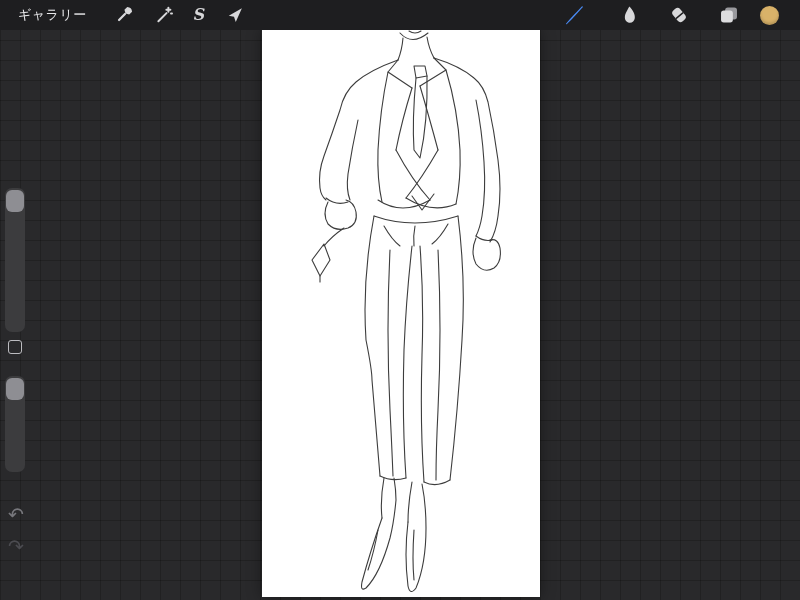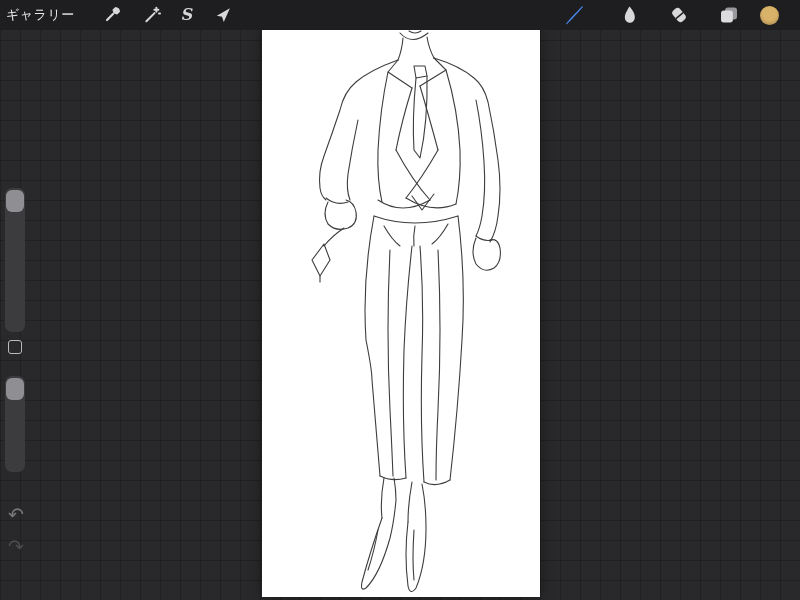--- a/index.html
+++ b/index.html
@@ -24,21 +24,21 @@
     background:var(--canvas-bg);box-shadow:0 0 14px rgba(0,0,0,.4);}
   .canvas svg{display:block;width:100%;height:100%;}
   .sketch{stroke:var(--sketch-stroke);fill:none;stroke-width:1.1;
     stroke-linecap:round;stroke-linejoin:round;}
 
   
   .topbar{position:absolute;left:0;top:0;width:800px;height:30px;
     background:var(--topbar-bg);display:flex;align-items:center;
     justify-content:space-between;z-index:5;}
   .tb-left,.tb-right{display:flex;align-items:center;height:100%;}
-  .tb-left{padding-left:2px;}
+  .tb-left{padding-left:14px;}
   .tb-right{padding-right:12px;}
   .tb-btn{background:transparent;border:none;height:30px;display:flex;
     align-items:center;justify-content:center;cursor:pointer;padding:0 9px;}
   .gallery{color:#e9e9eb;font-size:13px;letter-spacing:.5px;padding:0 18px 0 4px;}
   .tb-btn svg{display:block;}
   .icon-fill{fill:var(--icon);}
   .icon-stroke{stroke:var(--icon);fill:none;}
   .s-glyph{font-family:"DejaVu Serif","Liberation Serif",serif;font-style:italic;
     font-weight:bold;font-size:16px;color:var(--icon);line-height:1;}
   .brush-active .brushfill{fill:var(--accent);}

